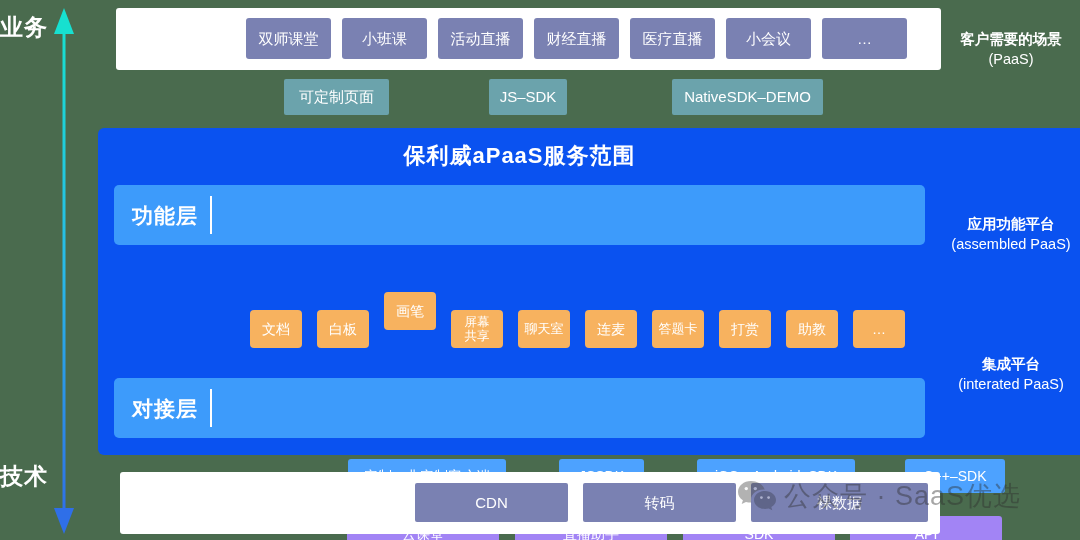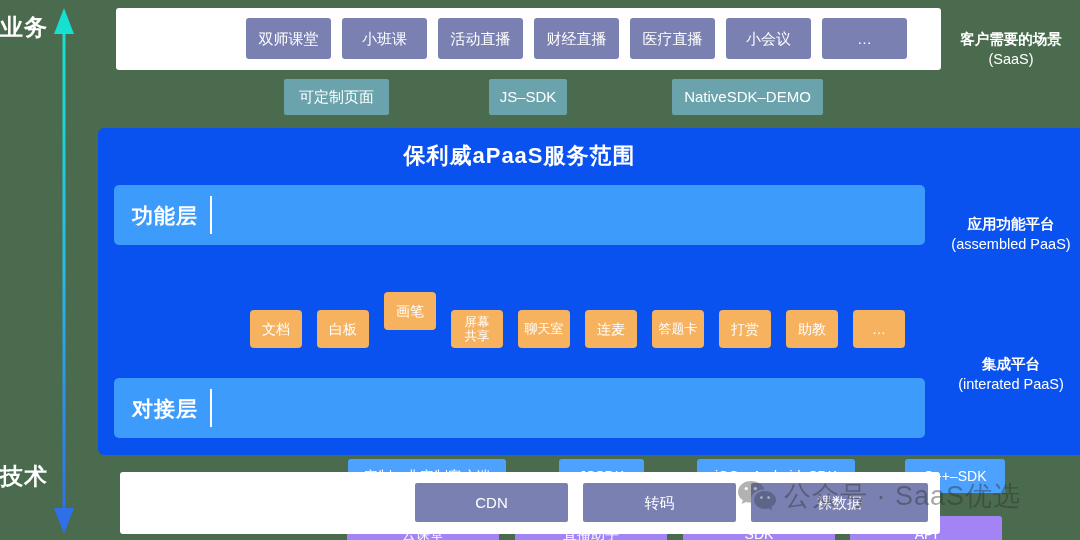--- a/index.html
+++ b/index.html
@@ -167,21 +167,21 @@
   </div>
 
   <div class="panel" style="left:120px; top:472px; width:820px; height:62px;">
   </div>
   <div class="chip chip-base" style="left:415px; top:483px; width:153px; height:39px;">CDN</div>
   <div class="chip chip-base" style="left:583px; top:483px; width:153px; height:39px;">转码</div>
   <div class="chip chip-base" style="left:751px; top:483px; width:177px; height:39px;">裸数据</div>
 
   <div class="side-label" style="top:14px;margin-top:16px;">
     <span class="l1">客户需要的场景</span>
-    <span class="l2">(SaaS)</span>
+    <span class="l2">(PaaS)</span>
   </div>
   <div class="side-label" style="top:215px;">
     <span class="l1">应用功能平台</span>
     <span class="l2">(assembled PaaS)</span>
   </div>
   <div class="side-label" style="top:355px;">
     <span class="l1">集成平台</span>
     <span class="l2">(interated PaaS)</span>
   </div>
 

